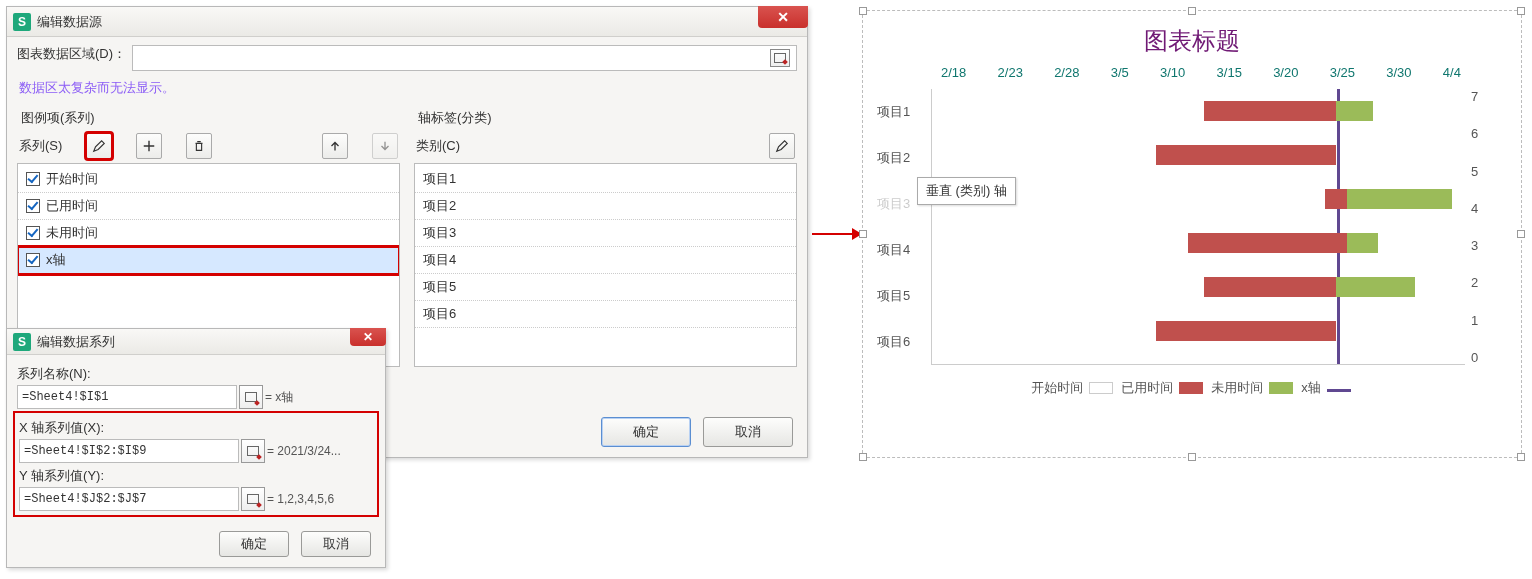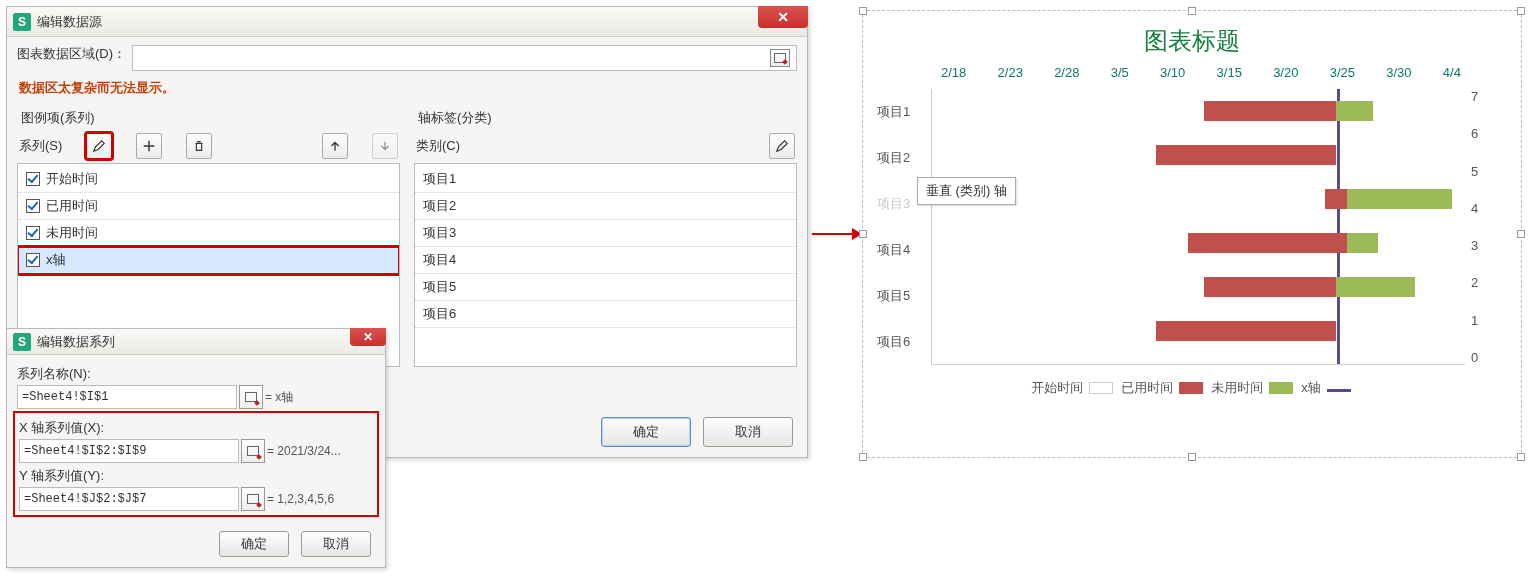--- a/index.html
+++ b/index.html
@@ -80,21 +80,21 @@
     content:"";
     width:10px; height:8px;
     border:1px solid #666;
     display:block;
   }
   .picker-btn::after {
     content:"";
     position:absolute; right:2px; bottom:2px;
     width:4px; height:4px; background:#b22; transform:rotate(45deg);
   }
-  .warn-line { padding: 4px 2px 10px 2px; color:#c2410c;font-weight:bold; }
+  .warn-line { padding: 4px 2px 10px 2px; color:#8b5cf6; }
   .two-col {
     display: flex;
     gap: 14px;
     height: 260px;
   }
   .col { flex: 1; display:flex; flex-direction:column; }
   .col-head {
     padding: 2px 4px;
     font-size: 13px;
     color:#333;
@@ -230,21 +230,21 @@
   .chart-wrap .handle {
     position:absolute; width:8px; height:8px; background:#fff; border:1px solid #999;
   }
   .handle.tl{left:-4px;top:-4px;} .handle.tr{right:-4px;top:-4px;}
   .handle.bl{left:-4px;bottom:-4px;} .handle.br{right:-4px;bottom:-4px;}
   .handle.tc{left:50%;top:-4px;margin-left:-4px;} .handle.bc{left:50%;bottom:-4px;margin-left:-4px;}
   .handle.lc{left:-4px;top:50%;margin-top:-4px;} .handle.rc{right:-4px;top:50%;margin-top:-4px;}
   .chart-title {
     text-align:center;
     font-size: 24px;
-    color:#15803d;
+    color:#701a75;
     padding: 14px 0 8px 0;
   }
   .chart-area {
     position:relative;
     margin: 0 20px 0 14px;
     height: 300px;
   }
   .x-ticks {
     position:absolute; top:0; left:64px; right:40px; height:20px;
     display:flex; justify-content:space-between;

